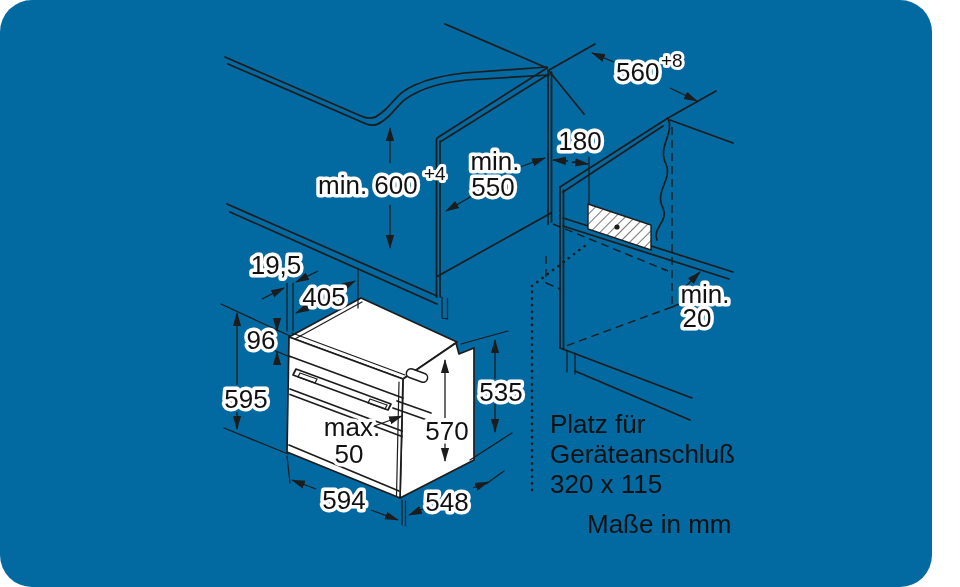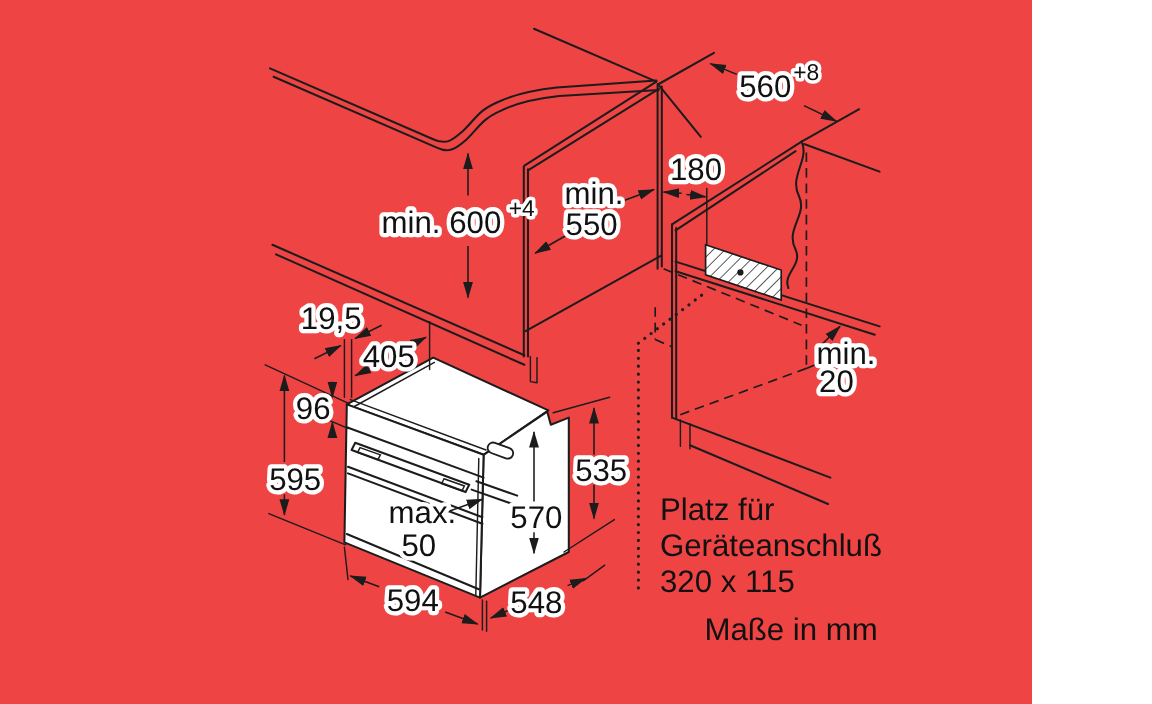--- a/index.html
+++ b/index.html
@@ -1,17 +1,17 @@
 <!DOCTYPE html>
 <html><head>
 <meta charset="utf-8">
 <style>
   html,body{margin:0;padding:0;background:#fff;}
-  .stage{position:relative;width:860px;height:587px;background:#ef4444;overflow:hidden;
-         font-family:"Liberation Sans", sans-serif;}
+  .stage{position:relative;width:932px;height:587px;background:#0369a1;overflow:hidden;
+         font-family:"Liberation Sans", sans-serif;border-radius:32px;}
   svg{display:block;}
   .ln{stroke:#1c1c1c;stroke-width:1.7;fill:none;stroke-linecap:round;}
   .lnthin{stroke:#1c1c1c;stroke-width:1.2;fill:none;stroke-linecap:round;}
   .dim{stroke:#1c1c1c;stroke-width:1.3;fill:none;}
   .dash{stroke:#1c1c1c;stroke-width:1.4;fill:none;stroke-dasharray:8 5;}
   .dots{stroke:#1c1c1c;stroke-width:2.6;fill:none;stroke-dasharray:0.1 6.5;stroke-linecap:round;}
   .face{fill:#ffffff;stroke:#1c1c1c;stroke-width:1.7;stroke-linejoin:round;}
   .dimtxt{font-family:"Liberation Sans", sans-serif;font-size:26px;fill:#111;
           paint-order:stroke;stroke:#ffffff;stroke-width:7px;stroke-linejoin:round;}
   .suptxt{font-family:"Liberation Sans", sans-serif;font-size:19px;fill:#111;

